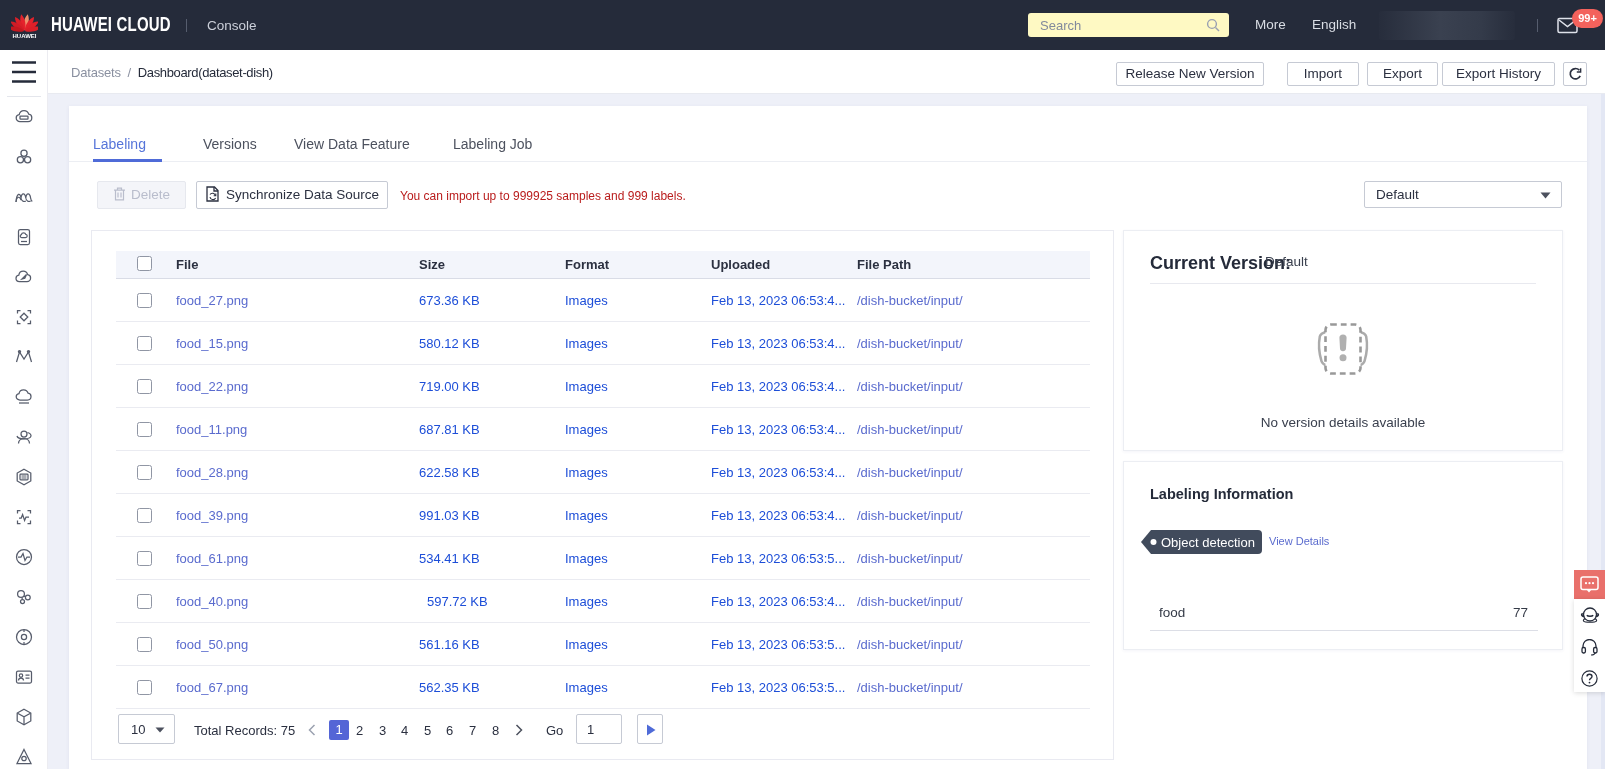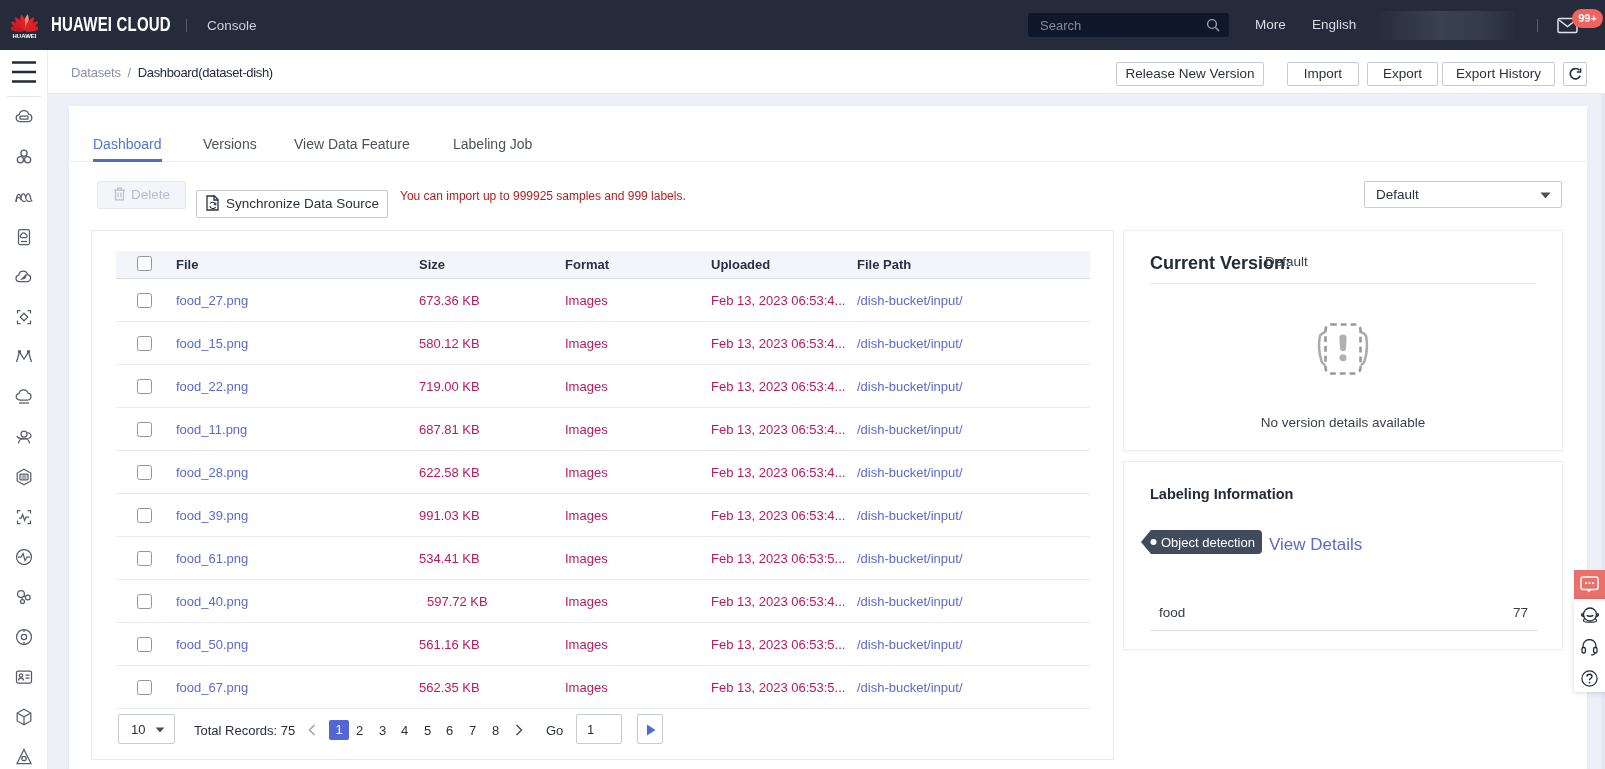--- a/index.html
+++ b/index.html
@@ -6,21 +6,21 @@
 html,body { width:1605px; height:769px; overflow:hidden; }
 body { font-family:"Liberation Sans", sans-serif; }
 #page { position:relative; width:1605px; height:769px; background:#eef0f8; overflow:hidden; }
 .abs { position:absolute; }
 
 
 #topbar { left:0; top:0; width:1605px; height:50px; background:#252b3a; }
 .tb-logo-txt { left:51px; top:15px; color:#fff; font-size:15px; font-weight:bold; letter-spacing:0.2px; transform:scaleY(1.3); transform-origin:50% 50%; }
 .tb-sep1 { left:186px; top:19px; width:1px; height:13px; background:#565d6e; }
 .tb-console { left:207px; top:18px; color:#ccd0da; font-size:13.5px; }
-#searchbox { left:1028px; top:13px; width:201px; height:24px; background:#0f172a; border-radius:3px;padding-left:26px; }
+#searchbox { left:1028px; top:13px; width:201px; height:24px; background:#fef9c3; border-radius:3px;padding-left:26px; }
 #searchbox .ph { position:absolute; left:12px; top:5px; color:#828a9c; font-size:13px; }
 .tb-more { left:1255px; top:17px; color:#d9dde4; font-size:13.5px; }
 .tb-eng { left:1312px; top:17px; color:#d9dde4; font-size:13.5px; }
 .tb-redact { left:1379px; top:11px; width:136px; height:29px; border-radius:3px;
   background:linear-gradient(90deg,#272d3c,#3a4150 45%,#343b4a 75%,#272d3c); }
 .tb-sep2 { left:1537px; top:19px; width:1px; height:13px; background:#565d6e; }
 .tb-badge { left:1572px; top:9px; width:31px; height:19px; background:#f3625c; border-radius:10px;
   color:#fff; font-size:11px; font-weight:bold; text-align:center; line-height:19px; }
 
 
@@ -40,49 +40,49 @@
 
 .tab { position:absolute; top:136px; font-size:14px; color:#4c515e; }
 .tab.active { color:#5574d9; }
 #tab-underline { left:93px; top:159px; width:69px; height:3px; background:#4f6bd8; }
 #tab-border { left:69px; top:161px; width:1518px; height:1px; background:#eceef3; }
 
 
 #btn-delete { left:97px; top:181px; width:89px; height:28px; background:#f4f5f9; border:1px solid #e6e8ee; border-radius:2px;
   color:#b9bdcc; font-size:13.5px; line-height:26px; text-align:center; }
 #btn-sync { left:196px; top:181px; width:192px; height:28px; background:#fff; border:1px solid #c6cad4; border-radius:2px;
-  color:#2b3040; font-size:13.5px; line-height:26px; text-align:center;margin-top:9px; }
+  color:#2b3040; font-size:13.5px; line-height:26px; text-align:center; }
 #cap { left:400px; top:189px; color:#b91c1c; font-size:12px; }
 #sel-default { left:1364px; top:181px; width:198px; height:27px; background:#fff; border:1px solid #c6cad4; border-radius:2px; }
 #sel-default span { position:absolute; left:11px; top:5px; font-size:13.5px; color:#2b3040; }
 
 
 #tablecard { left:91px; top:230px; width:1023px; height:530px; background:#fff; border:1px solid #e9eaf1; }
 #thead { left:116px; top:251px; width:974px; height:28px; background:#f3f5fb; border-bottom:1px solid #d9dce6; }
 .th { position:absolute; top:257px; font-size:13px; font-weight:bold; color:#2b3040; }
 .row { position:absolute; left:116px; width:974px; height:43px; border-bottom:1px solid #eaebf1; }
-.cell { position:absolute; top:14px; font-size:13px; color:#be185d; }
+.cell { position:absolute; top:14px; font-size:13px; color:#1d4ed8; }
 .link { color:#5a6bce; }
 .cb { position:absolute; width:15px; height:15px; border:1px solid #9096a4; border-radius:2.5px; background:#fff; }
 
 
 .pag { position:absolute; font-size:13px; color:#2b3040; }
 #pg-sel { left:118px; top:714px; width:57px; height:30px; border:1px solid #c6cad4; border-radius:2px; background:#fff; }
 #pg-one { left:329px; top:720px; width:20px; height:20px; background:#5465d6; border-radius:2px; color:#fff;
   text-align:center; line-height:20px; font-size:13px; }
 #pg-input { left:576px; top:714px; width:46px; height:30px; border:1px solid #c6cad4; border-radius:2px; background:#fff; }
 #pg-btn { left:637px; top:714px; width:26px; height:30px; border:1px solid #c6cad4; border-radius:2px; background:#fff; }
 
 
 #vercard { left:1123px; top:230px; width:440px; height:221px; background:#fff; border:1px solid #eceef3; box-shadow:0 1px 3px rgba(60,70,130,0.06); }
 #labcard { left:1123px; top:461px; width:440px; height:189px; background:#fff; border:1px solid #eceef3; box-shadow:0 1px 3px rgba(60,70,130,0.06); }
 .cardtitle { position:absolute; font-size:18px; font-weight:bold; color:#252b3a; }
 #ver-div { left:1150px; top:283px; width:386px; height:1px; background:#e8e9ef; }
 #tag { left:1141px; top:530px; height:24px; }
-#viewdet { left:1269px; top:535px; font-size:17px; color:#5a6bce; }
+#viewdet { left:1269px; top:535px; font-size:11px; color:#5a6bce; }
 #lab-h1 { left:1150px; top:566px; width:193px; height:27px; background:#f3f5fb; }
 #lab-h2 { left:1345px; top:566px; width:193px; height:27px; background:#f3f5fb; }
 #lab-row-border { left:1150px; top:630px; width:388px; height:1px; background:#dcdee6; }
 
 
 #float-red { left:1574px; top:570px; width:31px; height:29px; background:#e9706b; }
 #float-white { left:1574px; top:599px; width:31px; height:93px; background:#fff; box-shadow:0 1px 5px rgba(0,0,0,0.15); }
 </style>
 </head>
 <body>
@@ -216,21 +216,21 @@
   <div class="hbtn" style="left:1367px;width:71px">Export</div>
   <div class="hbtn" style="left:1442px;width:113px">Export History</div>
   <div class="hbtn" style="left:1563px;width:24px">
     <svg style="position:absolute;left:4px;top:4px" width="14" height="14" viewBox="0 0 14 14" fill="none" stroke="#2b3040" stroke-width="1.7">
         <path d="M11.3 3.2 A5.2 5.2 0 1 0 12.2 8.9"></path>
         <path d="M12.6 1.2 L12.6 5 L8.8 5" stroke-width="1.5" fill="none"></path>
       </svg>
   </div>
 
   <div class="abs" id="maincard"></div>
-  <div class="tab active" style="left:93px">Dashboard</div>
+  <div class="tab active" style="left:93px">Labeling</div>
   <div class="tab" style="left:203px">Versions</div>
   <div class="tab" style="left:294px">View Data Feature</div>
   <div class="tab" style="left:453px">Labeling Job</div>
   <div class="abs" id="tab-border"></div>
   <div class="abs" id="tab-underline"></div>
 
   <div class="abs" id="btn-delete"><svg style="vertical-align:-2px;margin-right:5px" width="13" height="14" viewBox="0 0 13 14" fill="none" stroke="#b9bdcc" stroke-width="1.2">
         <path d="M1 3.2 H12 M4.5 3 V1.2 H8.5 V3 M2.5 3.5 V12.8 H10.5 V3.5 M5 5.5 V10.5 M8 5.5 V10.5"></path>
       </svg>Delete</div>
   <div class="abs" id="btn-sync"><svg style="vertical-align:-3px;margin-right:6px" width="15" height="16" viewBox="0 0 15 16" fill="none" stroke="#2b3040" stroke-width="1.3">

